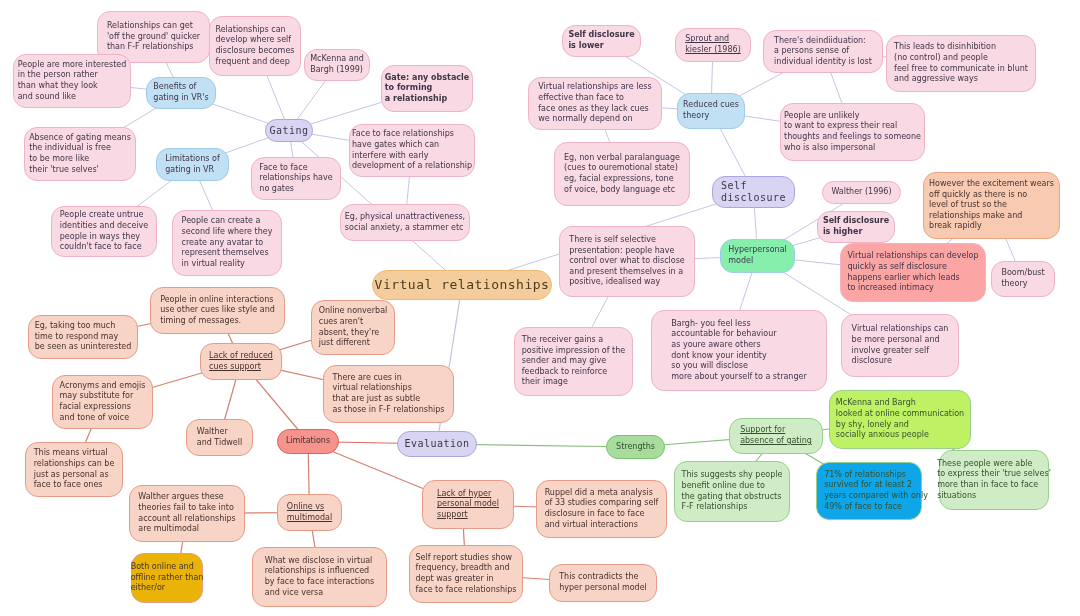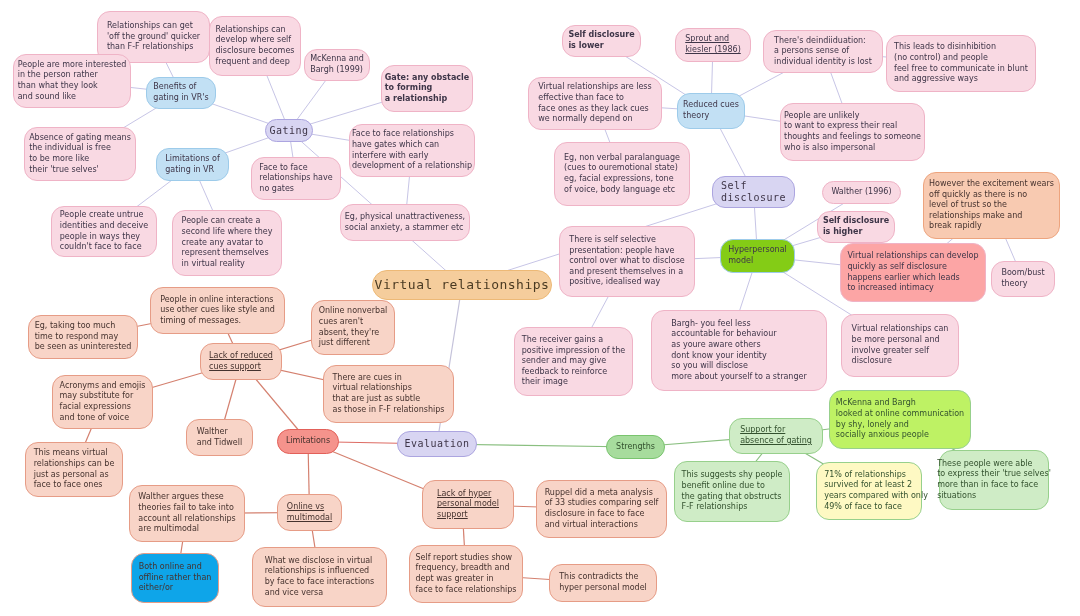--- a/index.html
+++ b/index.html
@@ -203,21 +203,21 @@
         <span>However the excitement wears
 off quickly as there is no
 level of trust so the
 relationships make and
 break rapidly</span>
       </div>
       <div class="node pink" style="left: 817px; top: 211px; width: 78px; height: 32px; background: rgb(249, 217, 227); border-color: rgb(239, 179, 198); color: rgb(62, 53, 72);">
         <span style="font-weight: bold;">Self disclosure
 is higher</span>
       </div>
-      <div class="node blue" style="left: 720px; top: 239px; width: 75px; height: 34px; background: #84cc16; border-color: rgb(157, 203, 234); color: rgb(62, 53, 72);">
+      <div class="node blue" style="left: 720px; top: 239px; width: 75px; height: 34px; background: #86efac; border-color: rgb(157, 203, 234); color: rgb(62, 53, 72);">
         <span>Hyperpersonal
 model</span>
       </div>
       <div class="node pink" style="left: 840px; top: 243px; width: 146px; height: 59px; background: #fca5a5; border-color: rgb(239, 179, 198); color: rgb(62, 53, 72);">
         <span>Virtual relationships can develop
 quickly as self disclosure
 happens earlier which leads
 to increased intimacy</span>
       </div>
       <div class="node pink" style="left: 991px; top: 261px; width: 64px; height: 36px; background: rgb(249, 217, 227); border-color: rgb(239, 179, 198); color: rgb(62, 53, 72);">
@@ -315,21 +315,21 @@
 looked at online communication
 by shy, lonely and
 socially anxious people</span>
       </div>
       <div class="node greenlight" style="left: 674px; top: 461px; width: 116px; height: 61px; background: rgb(207, 236, 198); border-color: rgb(151, 208, 140); color: rgb(51, 81, 46);">
         <span>This suggests shy people
 benefit online due to
 the gating that obstructs
 F-F relationships</span>
       </div>
-      <div class="node greenlight" style="left: 816px; top: 462px; width: 106px; height: 58px; background: #fef9c3; border-color: rgb(151, 208, 140); color: rgb(51, 81, 46); padding-left: 14px;">
+      <div class="node greenlight" style="left: 816px; top: 462px; width: 106px; height: 58px; background: #0ea5e9; border-color: rgb(151, 208, 140); color: rgb(51, 81, 46); padding-left: 14px;">
         <span>71% of relationships
 survived for at least 2
 years compared with only
 49% of face to face</span>
       </div>
       <div class="node greenlight" style="left: 939px; top: 450px; width: 110px; height: 60px; background: rgb(207, 236, 198); border-color: rgb(151, 208, 140); color: rgb(51, 81, 46);">
         <span>These people were able
 to express their 'true selves'
 more than in face to face
 situations</span>
@@ -337,21 +337,21 @@
       <div class="node salmon" style="left: 277px; top: 494px; width: 65px; height: 37px; background: rgb(248, 212, 199); border-color: rgb(230, 156, 134); color: rgb(69, 50, 46);">
         <span style="text-decoration: underline;">Online vs
 multimodal</span>
       </div>
       <div class="node salmon" style="left: 129px; top: 485px; width: 116px; height: 57px; background: rgb(248, 212, 199); border-color: rgb(230, 156, 134); color: rgb(69, 50, 46);">
         <span>Walther argues these
 theories fail to take into
 account all relationships
 are multimodal</span>
       </div>
-      <div class="node salmon" style="left: 131px; top: 553px; width: 88px; height: 50px; background: #0ea5e9; border-color: rgb(230, 156, 134); color: rgb(69, 50, 46);">
+      <div class="node salmon" style="left: 131px; top: 553px; width: 72px; height: 50px; background: #eab308; border-color: rgb(230, 156, 134); color: rgb(69, 50, 46);">
         <span>Both online and
 offline rather than
 either/or</span>
       </div>
       <div class="node salmon" style="left: 252px; top: 547px; width: 135px; height: 60px; background: rgb(248, 212, 199); border-color: rgb(230, 156, 134); color: rgb(69, 50, 46);">
         <span>What we disclose in virtual
 relationships is influenced
 by face to face interactions
 and vice versa</span>
       </div>

